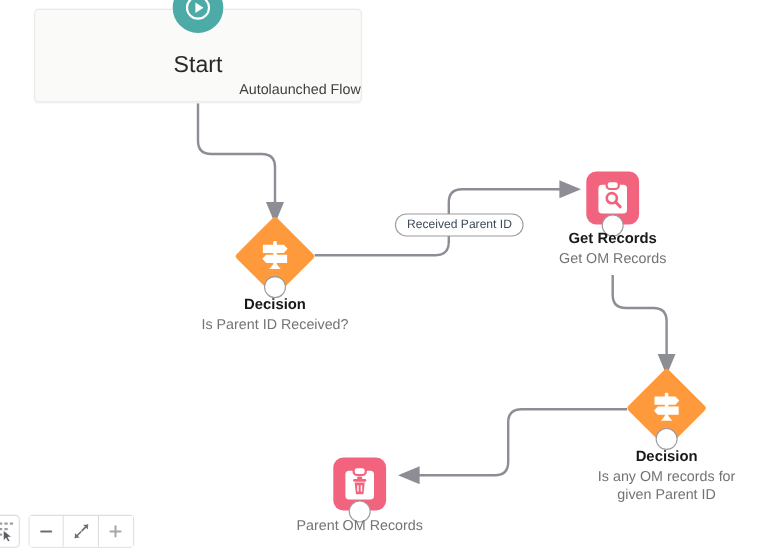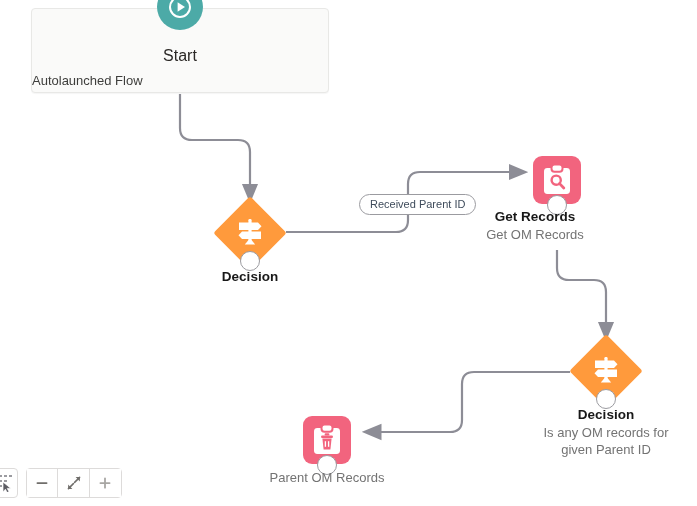--- a/index.html
+++ b/index.html
@@ -37,32 +37,32 @@
     background: #fafaf9;
     border: 1px solid #e8e8e6;
     border-radius: 4px;
     box-shadow: 0 1px 1px rgba(0,0,0,0.04);
     box-sizing: border-box;
   }
   .start-title {
     position: absolute;
     left: 0; right: 0;
     top: 38px;
-    font-size: 16px;
+    font-size: 21px;
     color: #2b2826;
     font-weight: 400;
     text-align: center;
   }
   .start-sub {
     position: absolute;
     left: 0; right: 0;
     top: 64px;
     font-size: 13px;
     color: #3e3e3c;
-    text-align: left;
+    text-align: right;
   }
   .start-badge {
     position: absolute;
     left: 157px;
     top: -16px;
     width: 46px;
     height: 46px;
     border-radius: 50%;
     background: #4caaa7;
     display: flex;
@@ -226,35 +226,36 @@
         <rect x="16.4" y="5" width="3.2" height="24" rx="1.2" fill="#ffffff"></rect>
         <path d="M7,8.5 L26,8.5 L29.5,12.2 L26,15.9 L7,15.9 Z" fill="#ffffff"></path>
         <path d="M29,17.6 L10,17.6 L6.5,21.3 L10,25 L29,25 Z" fill="#ffffff"></path>
         <path d="M18,24.3 L23.2,30.5 L12.8,30.5 Z" fill="#ffffff"></path>
       </svg>
     </div>
     <div class="handle" style="left:23px; top:51px;"></div>
   </div>
   <div class="lbl" style="left:120px; top:268px; width:260px;">
     <span class="ttl">Decision</span>
+    <span class="sub">Is Parent ID Received?</span>
   </div>
 
   <div class="sq" style="left:533px; top:156px;">
     <div class="sq-icon">
       <svg width="30" height="32" viewBox="0 0 30 32">
         <rect x="2" y="4" width="26" height="26" rx="3.4" fill="#ffffff"></rect>
         <rect x="9.5" y="0.6" width="11" height="7.2" rx="3" fill="#ffffff"></rect>
         <rect x="9.5" y="0.6" width="11" height="7.2" rx="3" fill="none" stroke="#f2647e" stroke-width="2"></rect>
         <circle cx="14.2" cy="16.2" r="4.6" fill="none" stroke="#f2647e" stroke-width="2.4"></circle>
         <line x1="17.6" y1="19.6" x2="21.8" y2="24" stroke="#f2647e" stroke-width="2.8" stroke-linecap="round"></line>
       </svg>
     </div>
   </div>
   <div class="handle" style="left:547px; top:195px;"></div>
-  <div class="lbl" style="left:415px; top:208px; width:240px;text-align:center;">
+  <div class="lbl" style="left:437px; top:208px; width:240px;text-align:center;">
     <span class="ttl">Get Records</span>
     <span class="sub">Get OM Records</span>
   </div>
 
   <div class="diamond-wrap" style="left:573px; top:338px;">
     <div class="diamond"></div>
     <div class="diamond-icon">
       <svg width="36" height="36" viewBox="0 0 36 36">
         <rect x="16.4" y="5" width="3.2" height="24" rx="1.2" fill="#ffffff"></rect>
         <path d="M7,8.5 L26,8.5 L29.5,12.2 L26,15.9 L7,15.9 Z" fill="#ffffff"></path>

